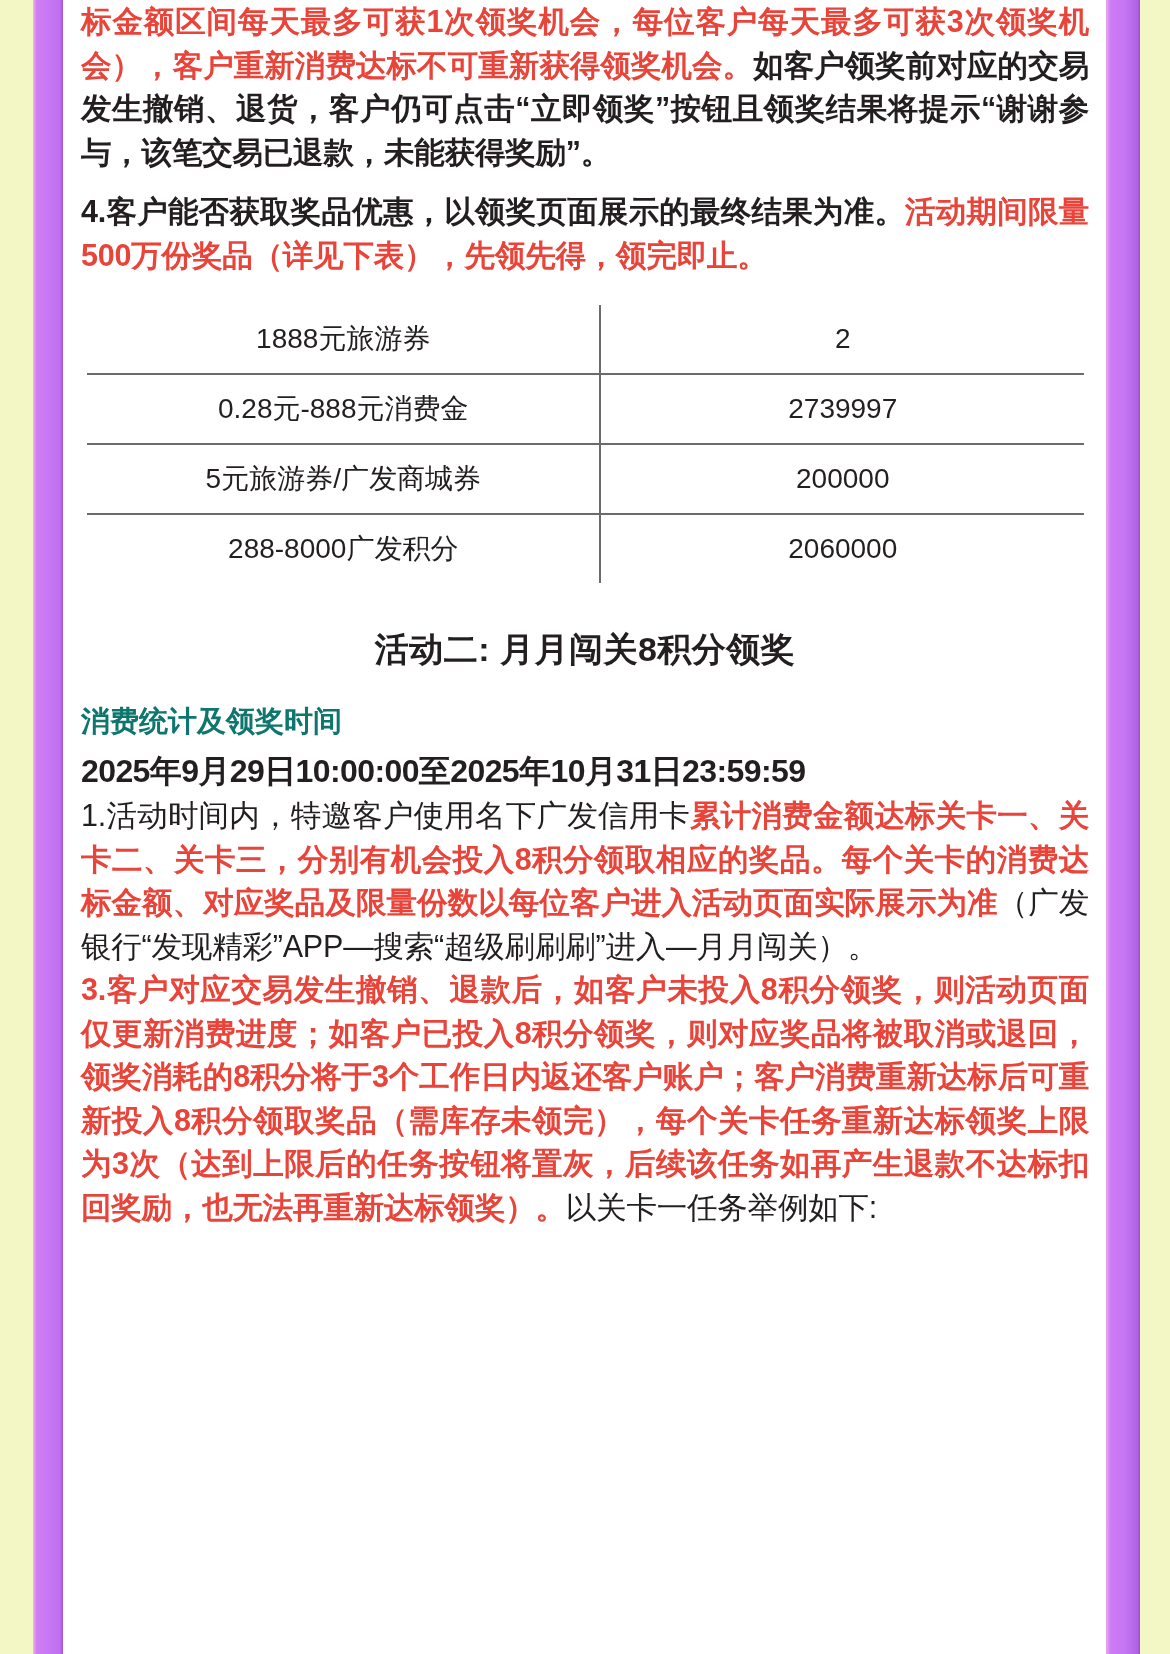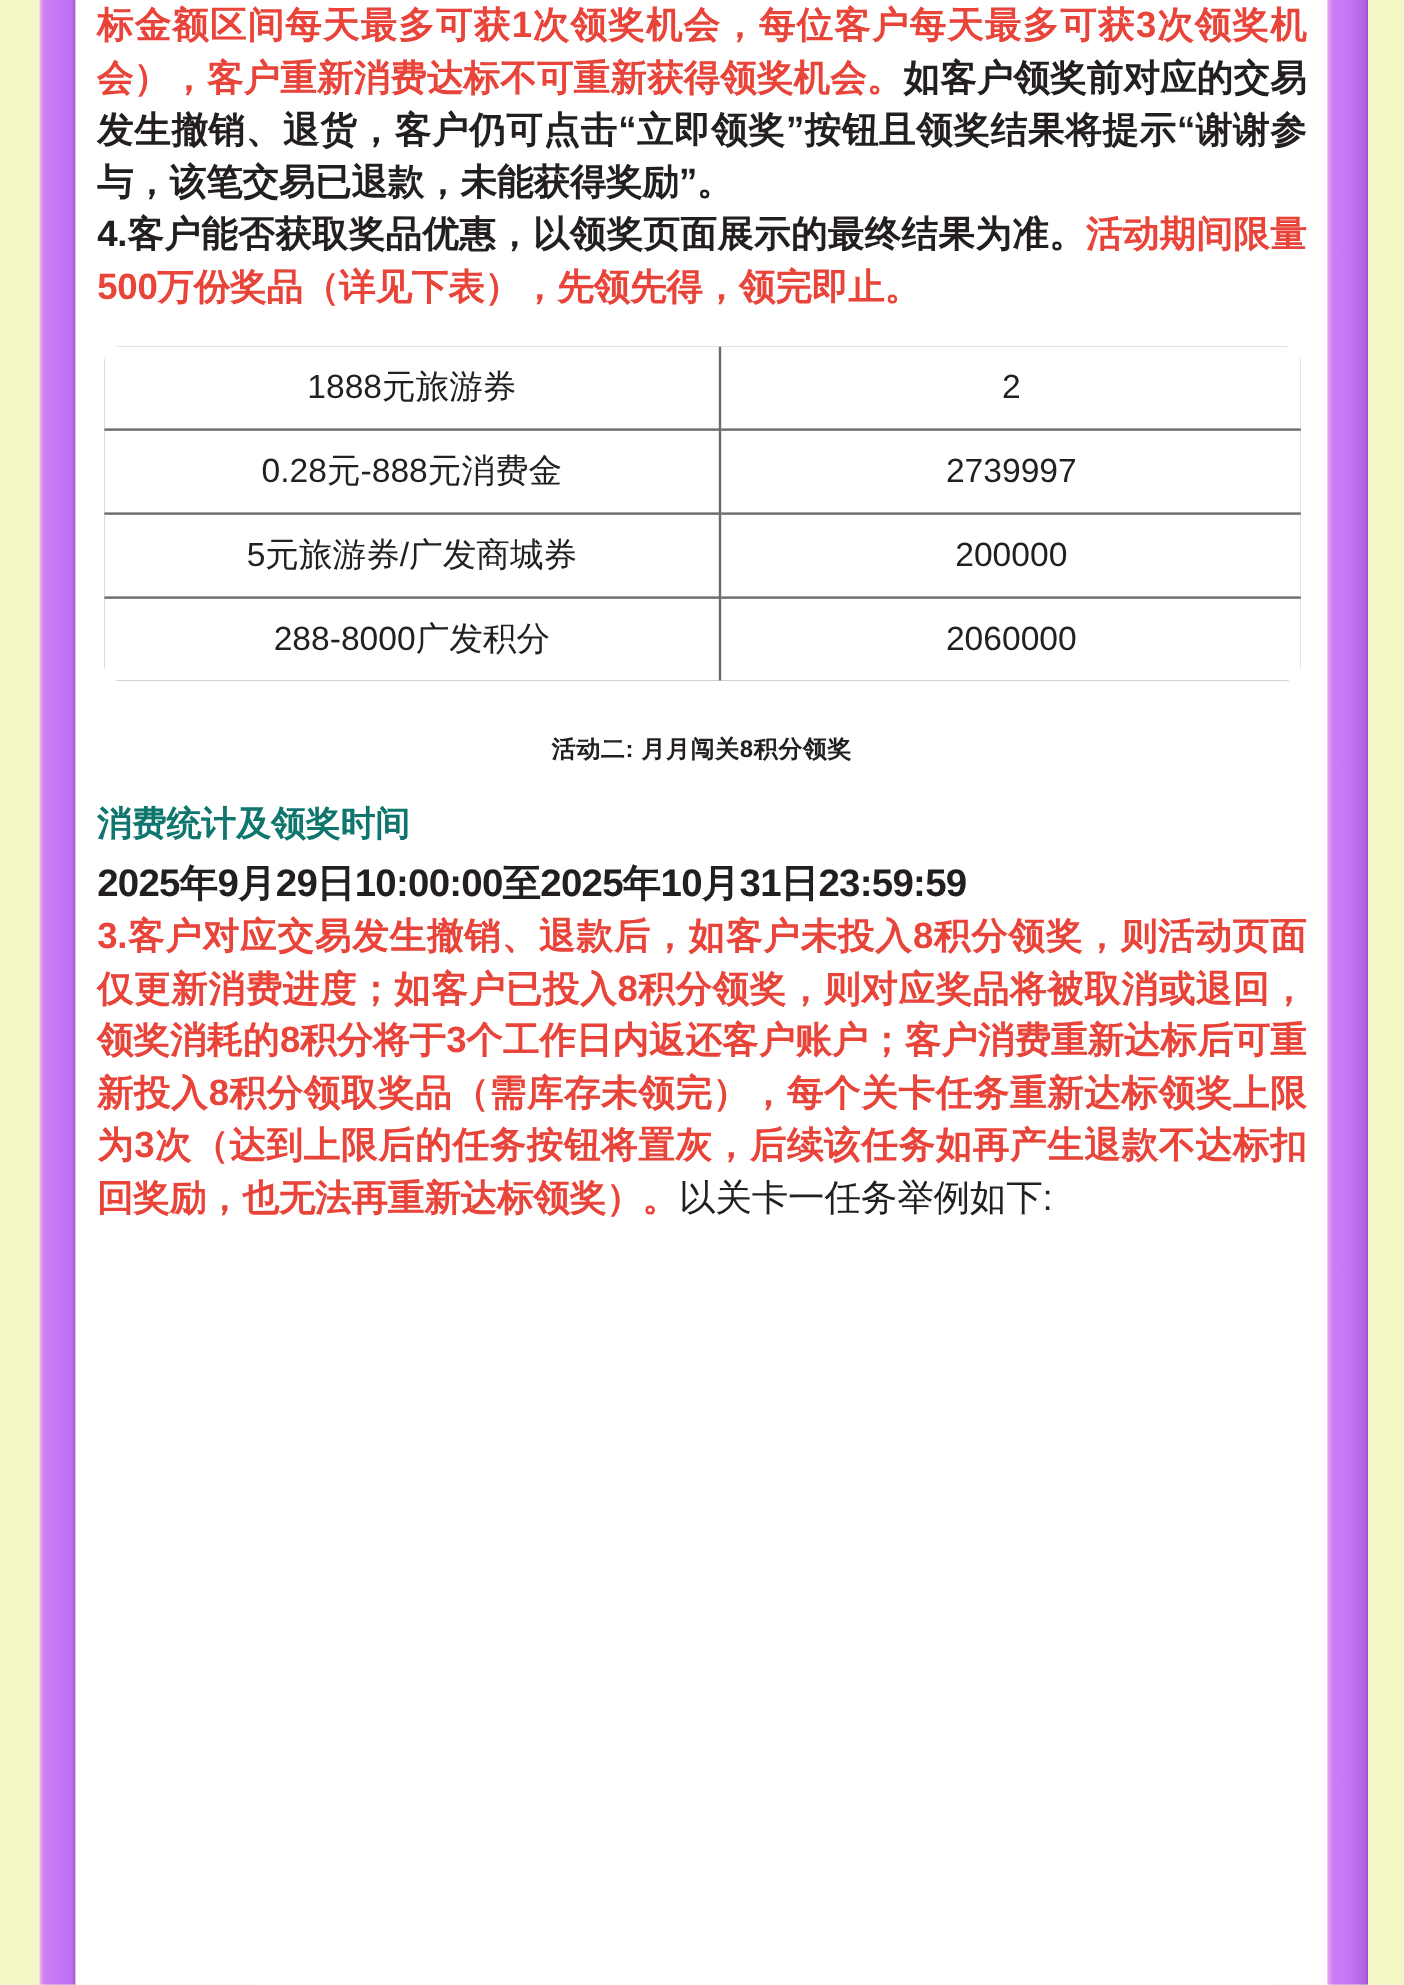--- a/index.html
+++ b/index.html
@@ -127,41 +127,41 @@
 
   
   table.prize-table tr:first-child th:first-child { border-top-left-radius: 14px; }
   table.prize-table tr:first-child th:last-child  { border-top-right-radius: 14px; }
   table.prize-table tr:last-child td:first-child  { border-bottom-left-radius: 14px; }
   table.prize-table tr:last-child td:last-child   { border-bottom-right-radius: 14px; }
 
   
   .heading-main {
     text-align: center;
-    font-size: 20px;
+    font-size: 34px;
     font-weight: 700;
     color: #231f20;
     margin: 42px 0 0 0;
     letter-spacing: 0.5px;
   }
   .heading-sub {
     text-align: left;
     font-size: 29px;
     font-weight: 700;
     color: #0f766e;
     margin: 29px 0 0 0;
   }
   .heading-date {
     font-size: 32px;
     font-weight: 700;
     color: #231f20;
     margin: 8px 0 0 0;
     letter-spacing: -0.6px;
   }
-  .block-gap { margin-top: 0; }
+  .block-gap { margin-top: 16px; }
 </style>
 </head>
 <body>
 
 <div class="page">
   <div class="edge-yellow"></div>
   <div class="band-purple"></div>
 
   <div class="content">
     <div class="inner">
@@ -198,20 +198,23 @@
               <td class="qty">2060000</td>
             </tr>
           </tbody>
         </table>
       </div>
 
       <div class="heading-main">活动二: 月月闯关8积分领奖</div>
       <div class="heading-sub">消费统计及领奖时间</div>
       <div class="heading-date">2025年9月29日10:00:00至2025年10月31日23:59:59</div>
 
+      <p class="para">
+        <span class="blk">1.活动时间内，特邀客户使用名下广发信用卡</span><span class="red">累计消费金额达标关卡一、关卡二、关卡三，分别有机会投入8积分领取相应的奖品。每个关卡的消费达标金额、对应奖品及限量份数以每位客户进入活动页面实际展示为准</span><span class="blk">（广发银行“发现精彩”APP—搜索“超级刷刷刷”进入—月月闯关）。</span>
+      </p>
 
 
       <p class="para">
         <span class="red">3.客户对应交易发生撤销、退款后，如客户未投入8积分领奖，则活动页面仅更新消费进度；如客户已投入8积分领奖，则对应奖品将被取消或退回，领奖消耗的8积分将于3个工作日内返还客户账户；客户消费重新达标后可重新投入8积分领取奖品（需库存未领完），每个关卡任务重新达标领奖上限为3次（达到上限后的任务按钮将置灰，后续该任务如再产生退款不达标扣回奖励，也无法再重新达标领奖）。</span><span class="blk">以关卡一任务举例如下:</span>
       </p>
 
     </div>
   </div>
 
   <div class="band-purple right"></div>

